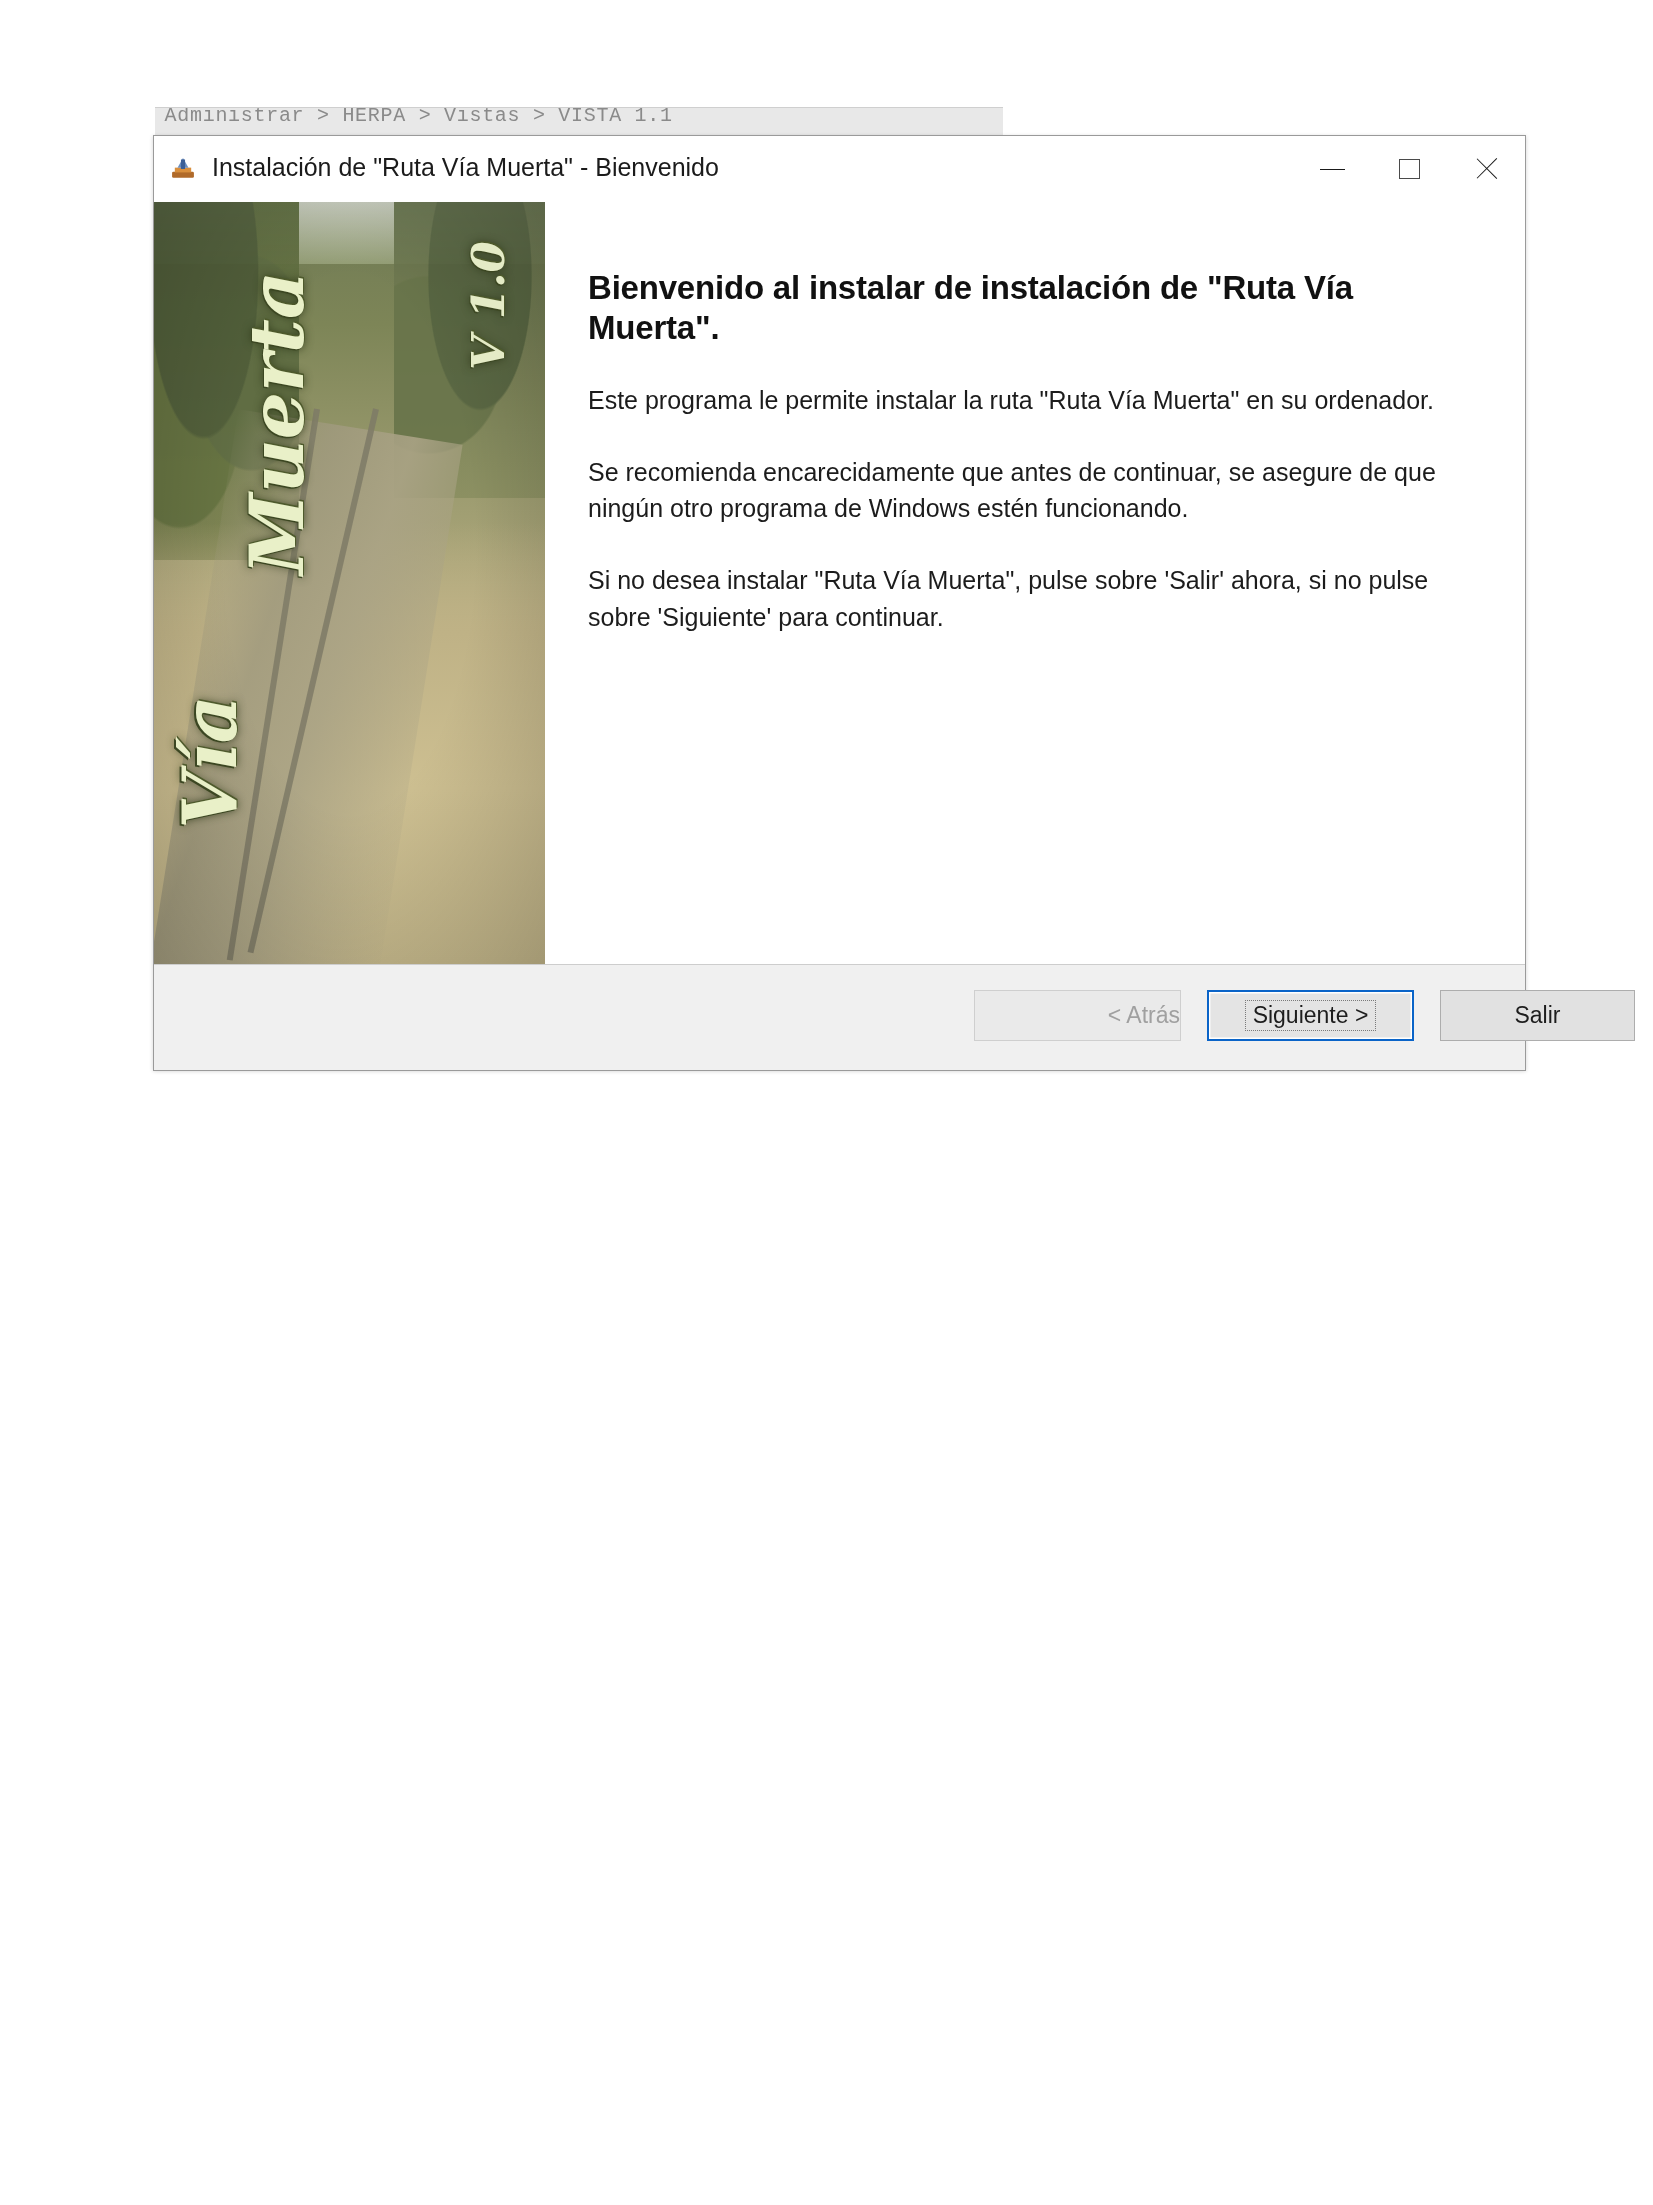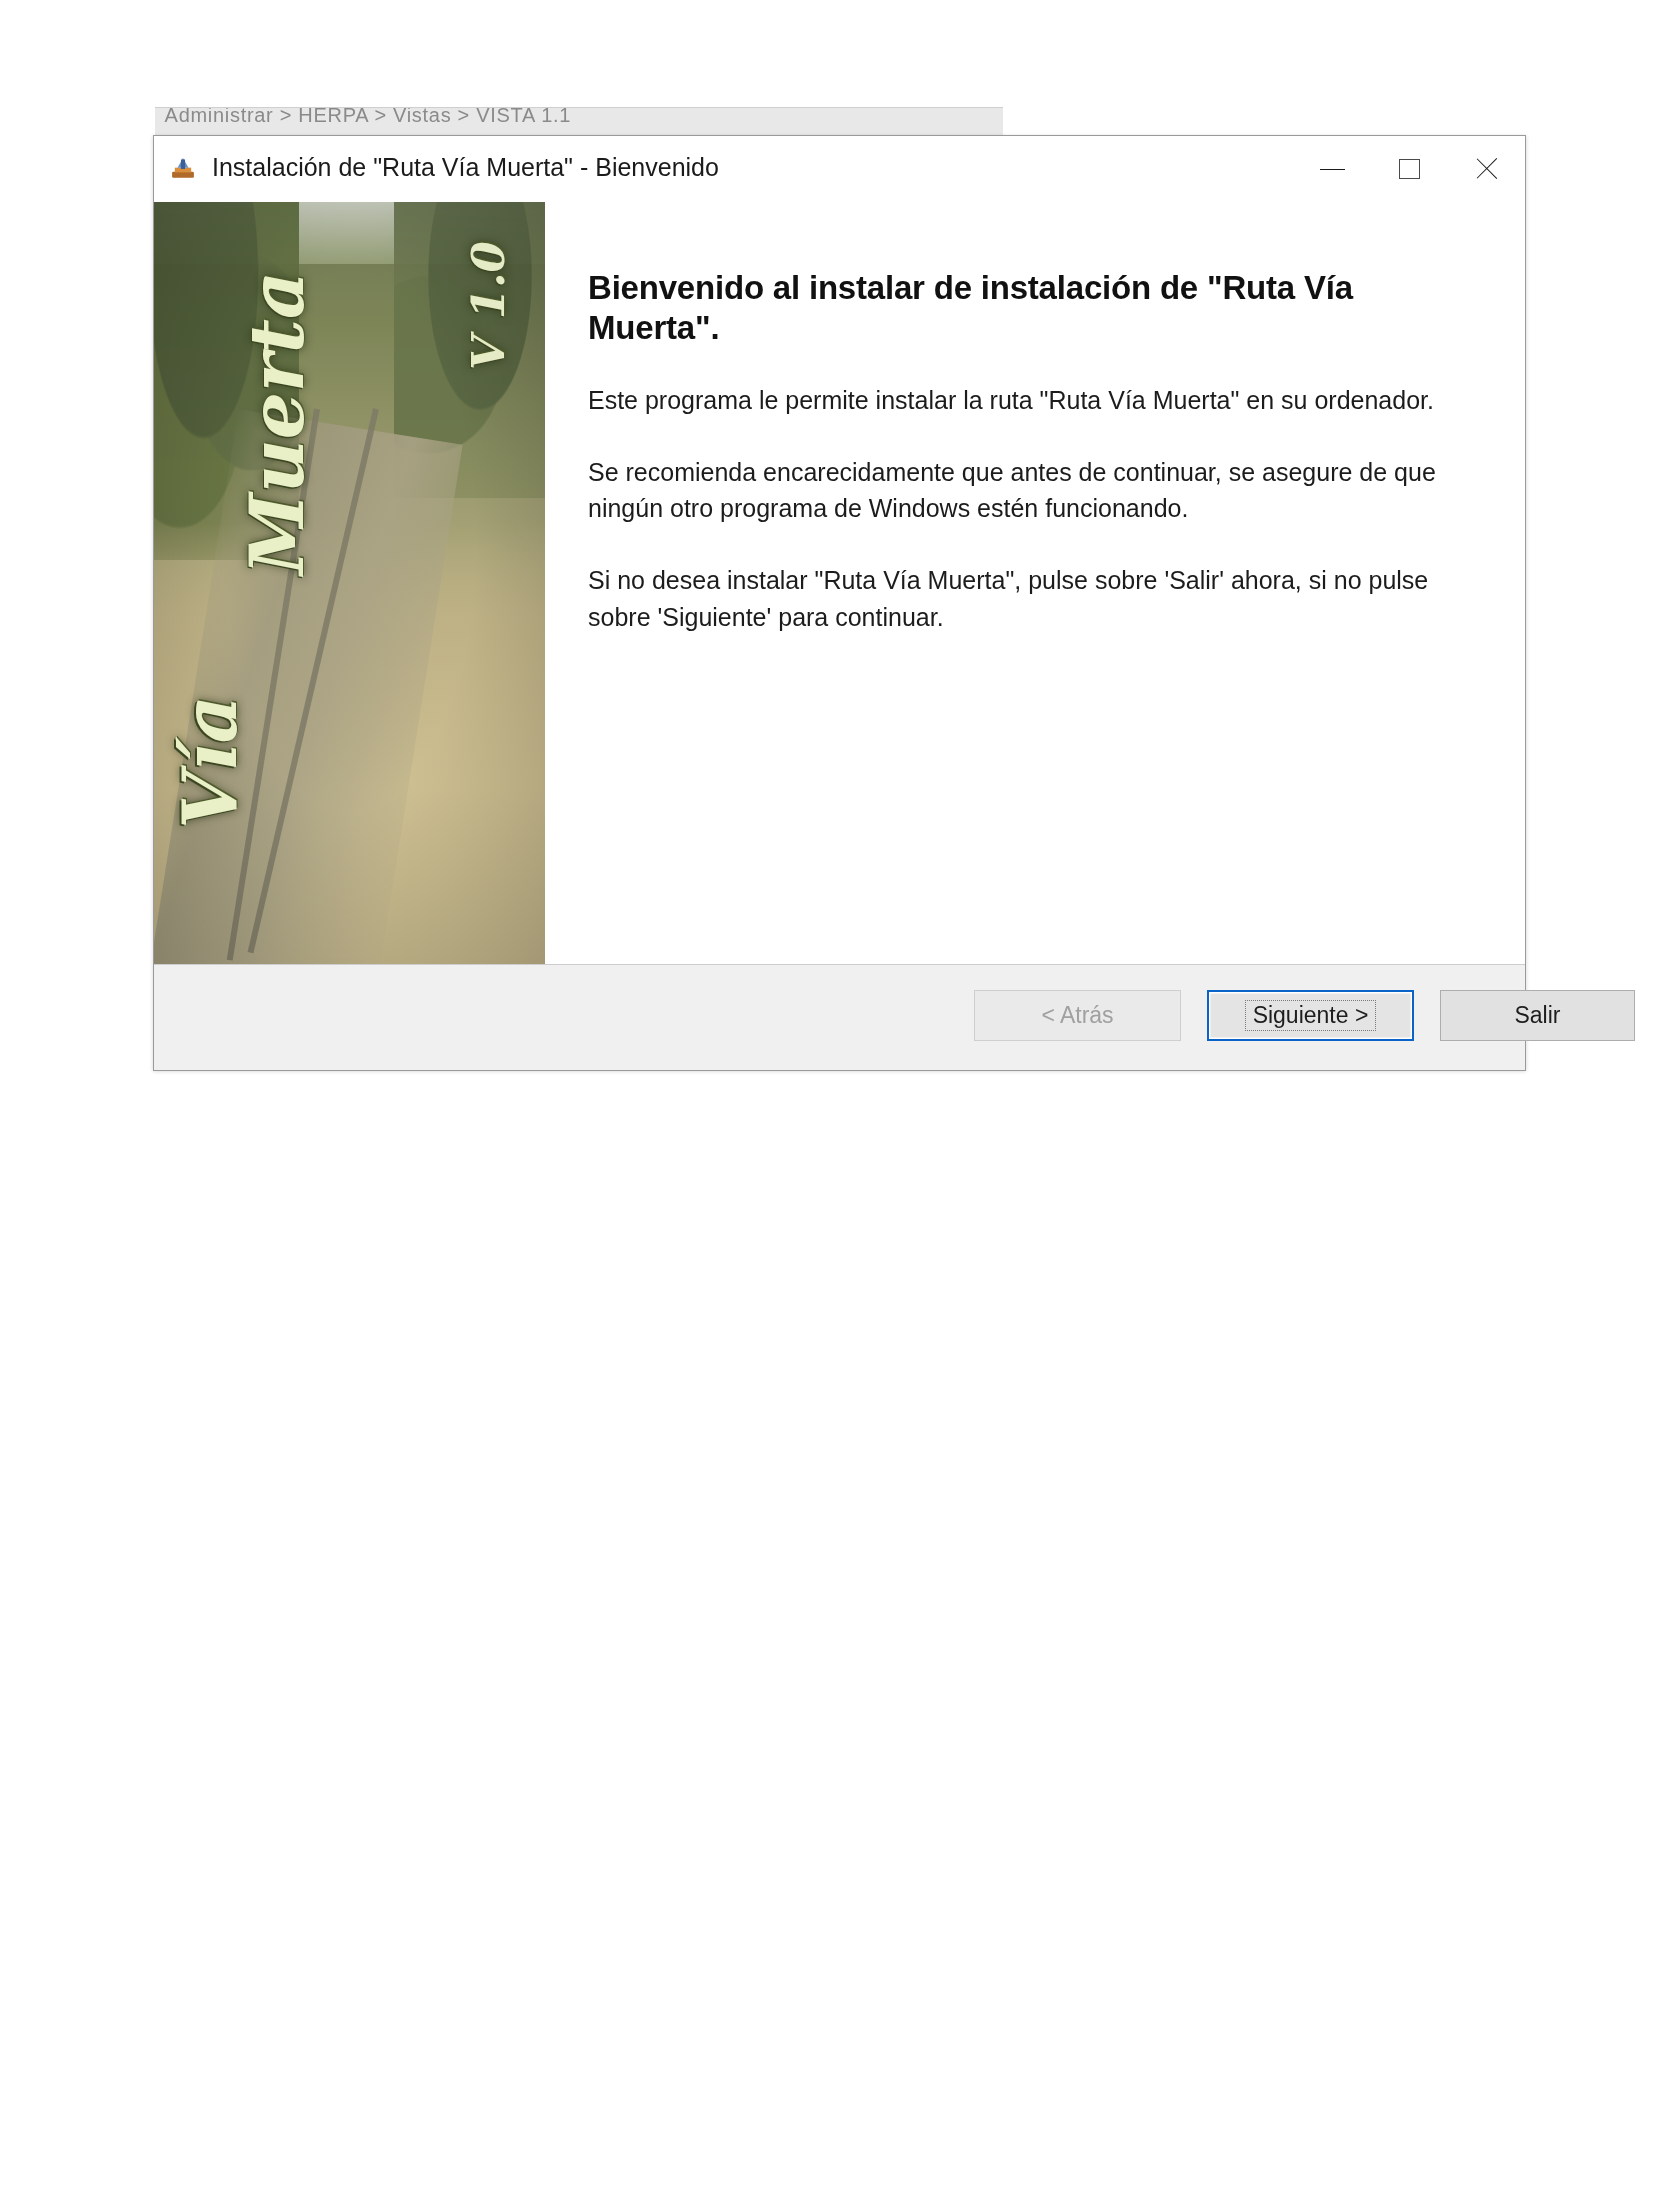--- a/index.html
+++ b/index.html
@@ -18,20 +18,21 @@
   
   .bg-strip {
     position: absolute;
     left: 155px;
     top: 107px;
     width: 848px;
     height: 33px;
     background: #e8e8e8;
     border-top: 1.4px solid #cfcfcf;
     overflow: hidden;
+    font-family: Liberation Mono, monospace;
   }
   .bg-strip-text {
     position: absolute;
     left: 9.6px;
     top: -4.1px;
     font-size: 20px;
     color: #8a8a8a;
     white-space: nowrap;
     letter-spacing: 0.7px;
   }
@@ -262,20 +263,21 @@
     align-items: center;
     justify-content: center;
     user-select: none;
   }
   .btn.back {
     left: 820px;
     width: 207px;
     color: #a0a0a0;
     background: #eaeaea;
     border-color: #cfcfcf;
+    justify-content: flex-end;
   }
   .btn.next {
     left: 1053px;
     width: 207px;
     background: #e4e4e4;
     border: 2.1px solid #0a64c8;
     box-shadow: inset 0 0 0 1.4px #ffffff;
   }
   .btn.exit {
     left: 1286px;

